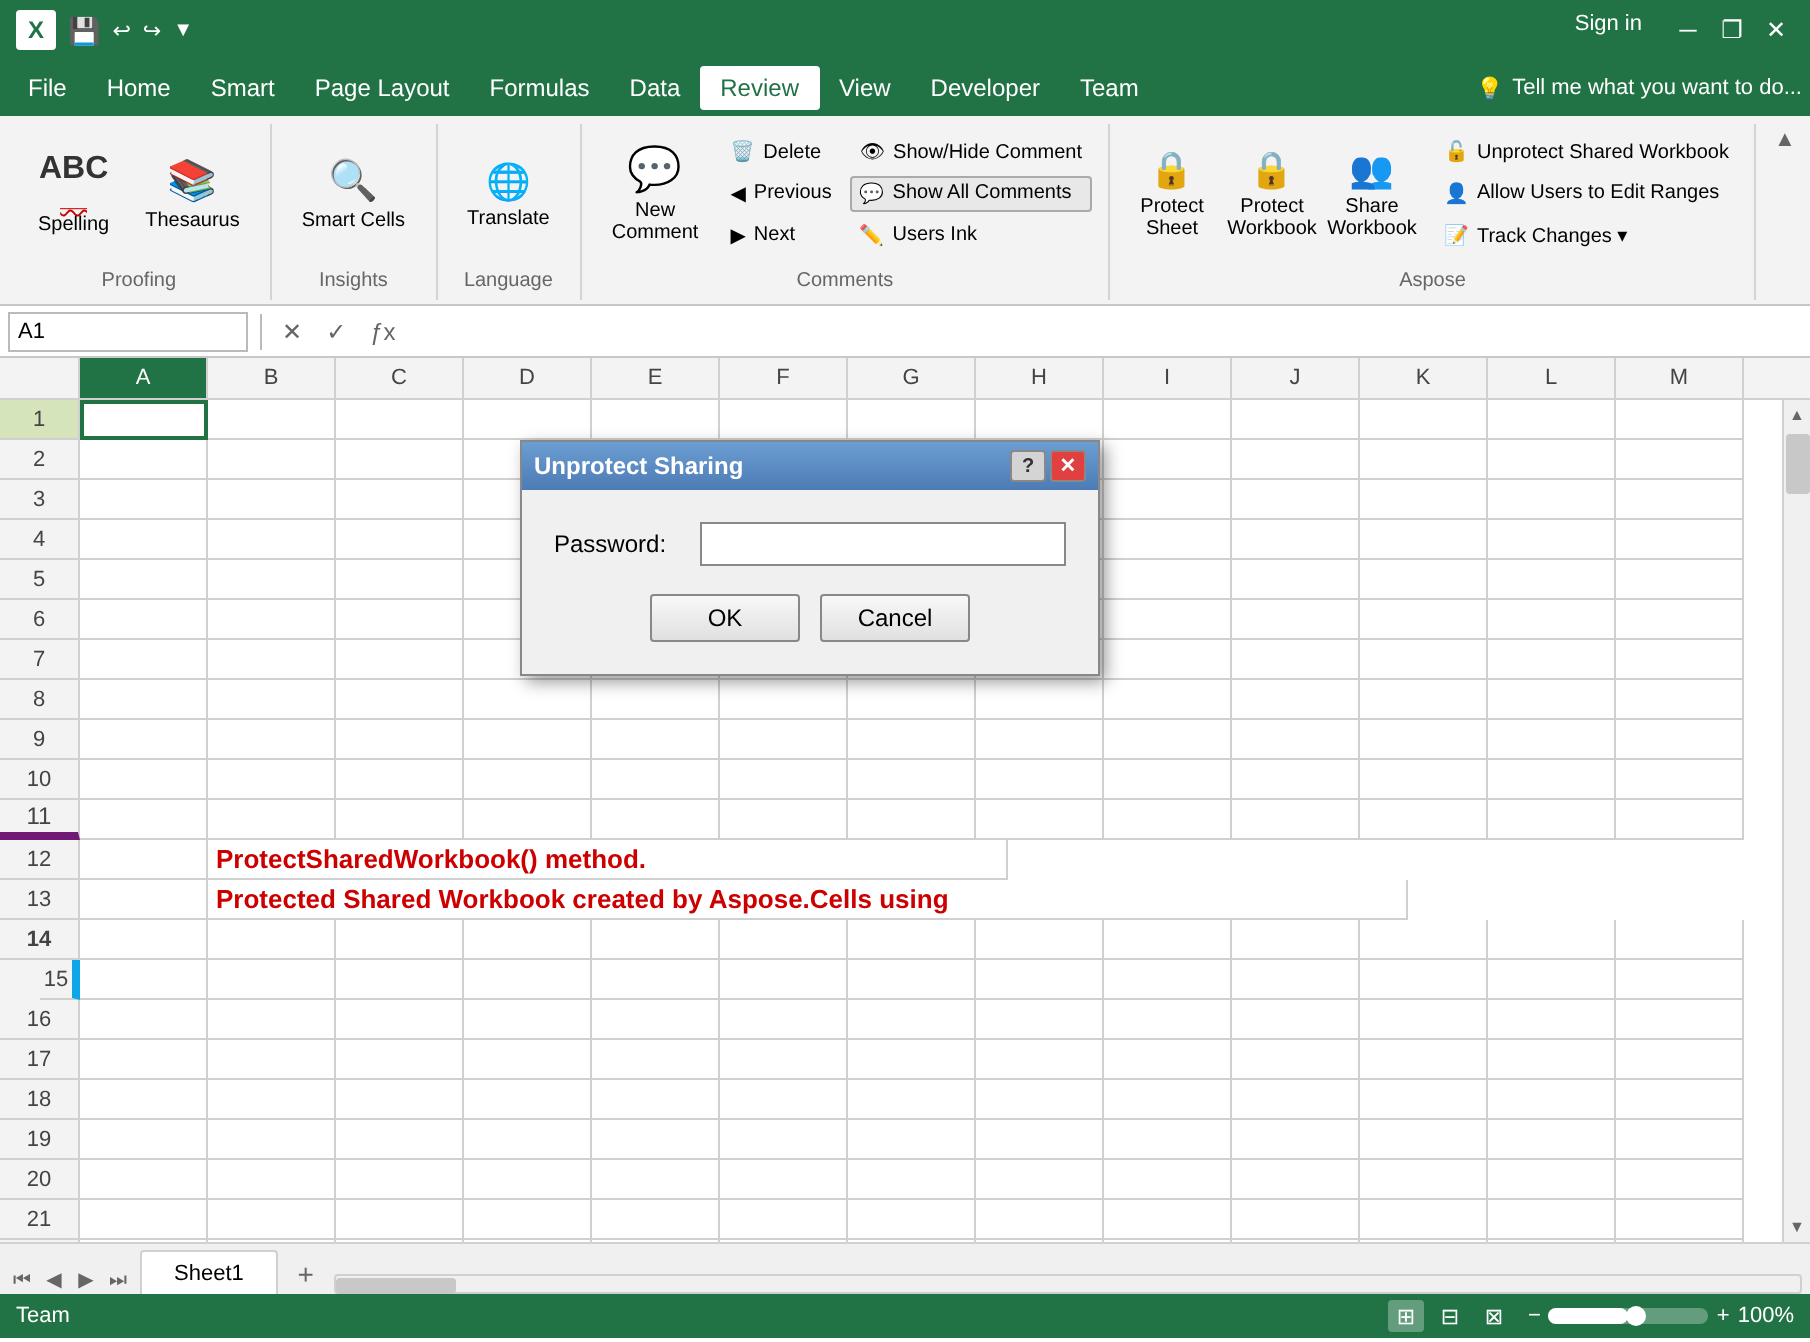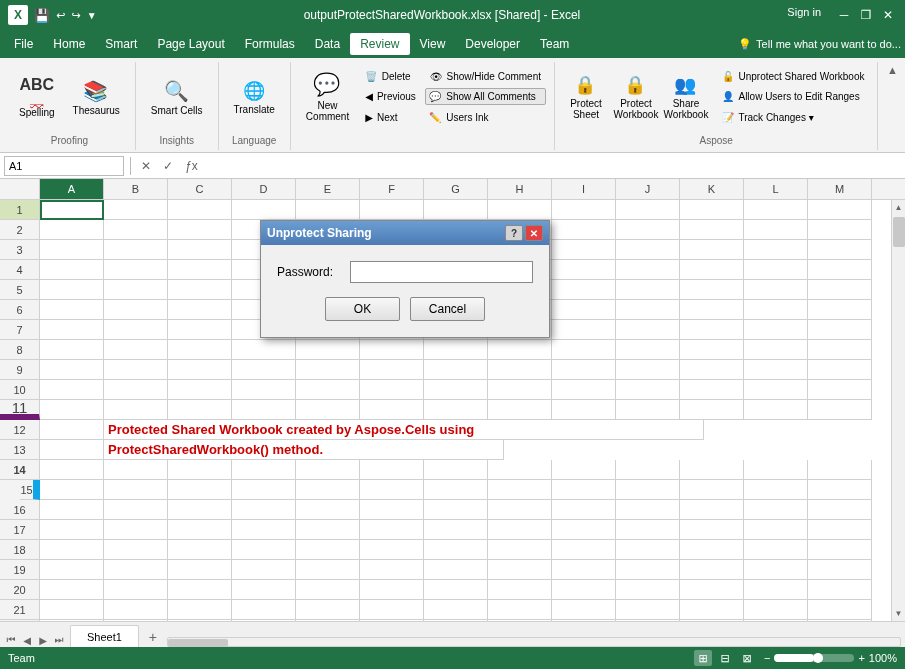--- a/index.html
+++ b/index.html
@@ -242,21 +242,20 @@
 <body>
 
 <div class="title-bar">
   <div class="title-bar-left">
     <div style="width:20px;height:20px;background:white;border-radius:2px;display:flex;align-items:center;justify-content:center;color:#217346;font-weight:bold;font-size:12px;">X</div>
     <button class="undo-btn" style="color:white;font-size:13px;">💾</button>
     <button class="undo-btn">↩</button>
     <button class="redo-btn">↪</button>
     <span style="color:white;font-size:10px;">▼</span>
   </div>
-  <span class="title-bar-title">outputProtectSharedWorkbook.xlsx [Shared] - Excel</span>
   <div class="title-bar-controls">
     <span style="color:white;font-size:11px;margin-right:10px;cursor:pointer;">Sign in</span>
     <button class="title-bar-btn">─</button>
     <button class="title-bar-btn">❐</button>
     <button class="title-bar-btn close">✕</button>
   </div>
 </div>
 
 <div class="menu-bar">
   <div class="menu-item">File</div>
@@ -342,20 +341,21 @@
           <div class="ribbon-btn-small" style="background:#e8e8e8;border:1px solid #aaa;">
             <span>💬</span>
             <span>Show All Comments</span>
           </div>
           <div class="ribbon-btn-small">
             <span>✏️</span>
             <span>Users Ink</span>
           </div>
         </div>
       </div>
+      <div class="ribbon-group-label">Comments</div>
     </div>
 
     <div class="ribbon-group">
       <div class="ribbon-group-content">
         <div class="ribbon-btn-medium">
           <div class="icon" style="font-size:18px;">🔒</div>
           <div style="font-size:10px;">Protect<br>Sheet</div>
         </div>
         <div class="ribbon-btn-medium">
           <div class="icon" style="font-size:18px;">🔒</div>
@@ -423,25 +423,25 @@
       <div style="height:20px;border-bottom:1px solid #d0d0d0;border-right:1px solid #d0d0d0;display:flex;align-items:center;justify-content:center;font-size:11px;color:#444;background:#d6e4bc;">1</div>
       <div style="height:20px;border-bottom:1px solid #d0d0d0;border-right:1px solid #d0d0d0;display:flex;align-items:center;justify-content:center;font-size:11px;color:#444;">2</div>
       <div style="height:20px;border-bottom:1px solid #d0d0d0;border-right:1px solid #d0d0d0;display:flex;align-items:center;justify-content:center;font-size:11px;color:#444;">3</div>
       <div style="height:20px;border-bottom:1px solid #d0d0d0;border-right:1px solid #d0d0d0;display:flex;align-items:center;justify-content:center;font-size:11px;color:#444;">4</div>
       <div style="height:20px;border-bottom:1px solid #d0d0d0;border-right:1px solid #d0d0d0;display:flex;align-items:center;justify-content:center;font-size:11px;color:#444;">5</div>
       <div style="height:20px;border-bottom:1px solid #d0d0d0;border-right:1px solid #d0d0d0;display:flex;align-items:center;justify-content:center;font-size:11px;color:#444;">6</div>
       <div style="height:20px;border-bottom:1px solid #d0d0d0;border-right:1px solid #d0d0d0;display:flex;align-items:center;justify-content:center;font-size:11px;color:#444;">7</div>
       <div style="height:20px;border-bottom:1px solid #d0d0d0;border-right:1px solid #d0d0d0;display:flex;align-items:center;justify-content:center;font-size:11px;color:#444;">8</div>
       <div style="height:20px;border-bottom:1px solid #d0d0d0;border-right:1px solid #d0d0d0;display:flex;align-items:center;justify-content:center;font-size:11px;color:#444;">9</div>
       <div style="height:20px;border-bottom:1px solid #d0d0d0;border-right:1px solid #d0d0d0;display:flex;align-items:center;justify-content:center;font-size:11px;color:#444;">10</div>
-      <div style="height:20px;border-bottom:6px solid #701a75;border-right:1px solid #d0d0d0;display:flex;align-items:center;justify-content:center;font-size:15px;color:#444;">11</div>
+      <div style="height:20px;border-bottom:4px solid #701a75;border-right:1px solid #d0d0d0;display:flex;align-items:center;justify-content:center;font-size:12px;color:#444;">11</div>
       <div style="height:20px;border-bottom:1px solid #d0d0d0;border-right:1px solid #d0d0d0;display:flex;align-items:center;justify-content:center;font-size:11px;color:#444;">12</div>
       <div style="height:20px;border-bottom:1px solid #d0d0d0;border-right:1px solid #d0d0d0;display:flex;align-items:center;justify-content:center;font-size:11px;color:#444;">13</div>
       <div style="height:20px;border-bottom:1px solid #d0d0d0;border-right:1px solid #d0d0d0;display:flex;align-items:center;justify-content:center;font-size:11px;color:#444;font-weight:bold;">14</div>
-      <div style="height:20px;border-bottom:1px solid #d0d0d0;border-right:7px solid #0ea5e9;display:flex;align-items:center;justify-content:center;font-size:11px;color:#444;margin-left:20px;">15</div>
+      <div style="height:20px;border-bottom:1px solid #d0d0d0;border-right:4px solid #0ea5e9;display:flex;align-items:center;justify-content:center;font-size:11px;color:#444;margin-left:20px;">15</div>
       <div style="height:20px;border-bottom:1px solid #d0d0d0;border-right:1px solid #d0d0d0;display:flex;align-items:center;justify-content:center;font-size:11px;color:#444;">16</div>
       <div style="height:20px;border-bottom:1px solid #d0d0d0;border-right:1px solid #d0d0d0;display:flex;align-items:center;justify-content:center;font-size:11px;color:#444;">17</div>
       <div style="height:20px;border-bottom:1px solid #d0d0d0;border-right:1px solid #d0d0d0;display:flex;align-items:center;justify-content:center;font-size:11px;color:#444;">18</div>
       <div style="height:20px;border-bottom:1px solid #d0d0d0;border-right:1px solid #d0d0d0;display:flex;align-items:center;justify-content:center;font-size:11px;color:#444;">19</div>
       <div style="height:20px;border-bottom:1px solid #d0d0d0;border-right:1px solid #d0d0d0;display:flex;align-items:center;justify-content:center;font-size:11px;color:#444;">20</div>
       <div style="height:20px;border-bottom:1px solid #d0d0d0;border-right:1px solid #d0d0d0;display:flex;align-items:center;justify-content:center;font-size:11px;color:#444;">21</div>
       <div style="height:20px;border-bottom:1px solid #d0d0d0;border-right:1px solid #d0d0d0;display:flex;align-items:center;justify-content:center;font-size:11px;color:#444;">22</div>
 
     </div>
 
@@ -611,26 +611,26 @@
             <div style="min-width: 64px; height: 20px; border-bottom: 1px solid rgb(208, 208, 208); border-right: 1px solid rgb(208, 208, 208); background: white;"></div>
             <div style="min-width: 64px; height: 20px; border-bottom: 1px solid rgb(208, 208, 208); border-right: 1px solid rgb(208, 208, 208); background: white;"></div>
             <div style="min-width: 64px; height: 20px; border-bottom: 1px solid rgb(208, 208, 208); border-right: 1px solid rgb(208, 208, 208); background: white;"></div>
             <div style="min-width: 64px; height: 20px; border-bottom: 1px solid rgb(208, 208, 208); border-right: 1px solid rgb(208, 208, 208); background: white;"></div>
             <div style="min-width: 64px; height: 20px; border-bottom: 1px solid rgb(208, 208, 208); border-right: 1px solid rgb(208, 208, 208); background: white;"></div>
           </div>
         </div>
 
       <div style="display:flex;">
         <div style="min-width:64px;height:20px;border-bottom:1px solid #d0d0d0;border-right:1px solid #d0d0d0;background:white;"></div>
+        <div style="min-width:400px;height:20px;border-bottom:1px solid #d0d0d0;border-right:1px solid #d0d0d0;background:white;color:#c00;font-weight:bold;font-size:13px;padding:0 4px;display:flex;align-items:center;white-space:nowrap;">ProtectSharedWorkbook() method.</div>
+      </div>
+
+      <div style="display:flex;">
+        <div style="min-width:64px;height:20px;border-bottom:1px solid #d0d0d0;border-right:1px solid #d0d0d0;background:white;"></div>
         <div style="min-width:600px;height:20px;border-bottom:1px solid #d0d0d0;border-right:1px solid #d0d0d0;background:white;color:#c00;font-weight:bold;font-size:13px;padding:0 4px;display:flex;align-items:center;white-space:nowrap;">Protected Shared Workbook created by Aspose.Cells using</div>
-      </div>
-
-      <div style="display:flex;">
-        <div style="min-width:64px;height:20px;border-bottom:1px solid #d0d0d0;border-right:1px solid #d0d0d0;background:white;"></div>
-        <div style="min-width:400px;height:20px;border-bottom:1px solid #d0d0d0;border-right:1px solid #d0d0d0;background:white;color:#c00;font-weight:bold;font-size:13px;padding:0 4px;display:flex;align-items:center;white-space:nowrap;">ProtectSharedWorkbook() method.</div>
       </div>
 
       <div id="empty-rows-2">
           <div style="display: flex;">
             <div style="min-width: 64px; height: 20px; border-bottom: 1px solid rgb(208, 208, 208); border-right: 1px solid rgb(208, 208, 208); background: white;"></div>
             <div style="min-width: 64px; height: 20px; border-bottom: 1px solid rgb(208, 208, 208); border-right: 1px solid rgb(208, 208, 208); background: white;"></div>
             <div style="min-width: 64px; height: 20px; border-bottom: 1px solid rgb(208, 208, 208); border-right: 1px solid rgb(208, 208, 208); background: white;"></div>
             <div style="min-width: 64px; height: 20px; border-bottom: 1px solid rgb(208, 208, 208); border-right: 1px solid rgb(208, 208, 208); background: white;"></div>
             <div style="min-width: 64px; height: 20px; border-bottom: 1px solid rgb(208, 208, 208); border-right: 1px solid rgb(208, 208, 208); background: white;"></div>
             <div style="min-width: 64px; height: 20px; border-bottom: 1px solid rgb(208, 208, 208); border-right: 1px solid rgb(208, 208, 208); background: white;"></div>

